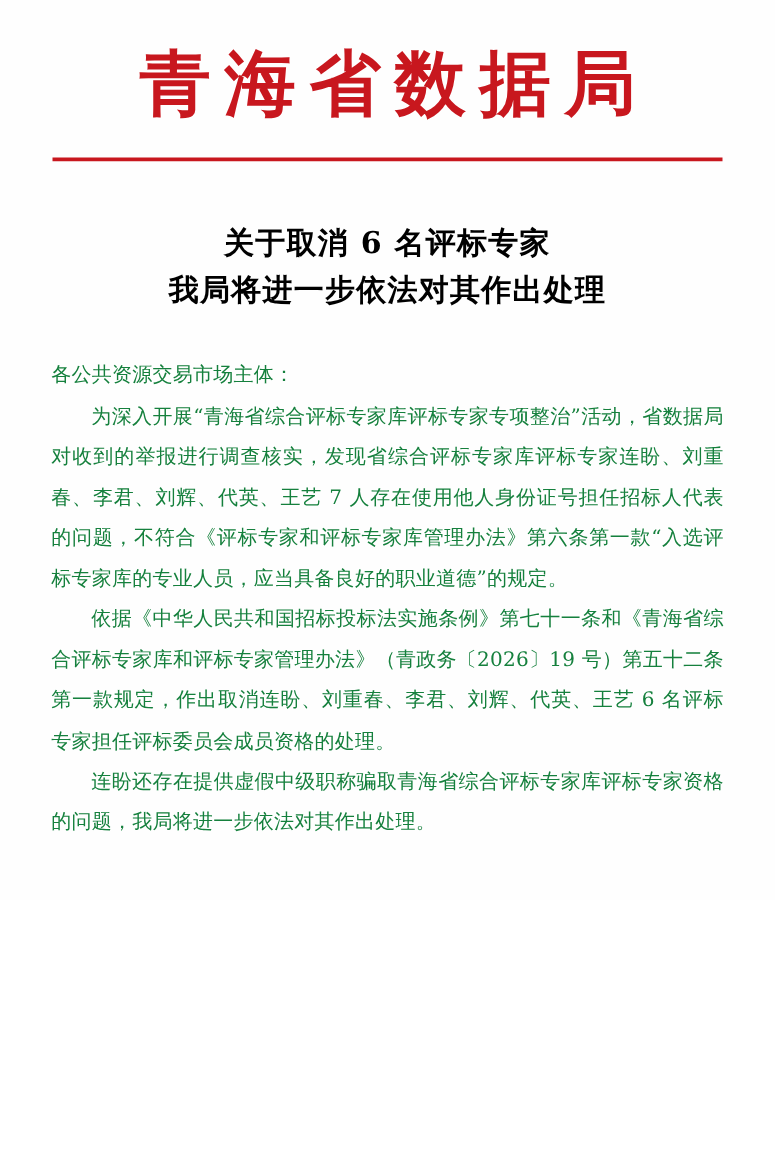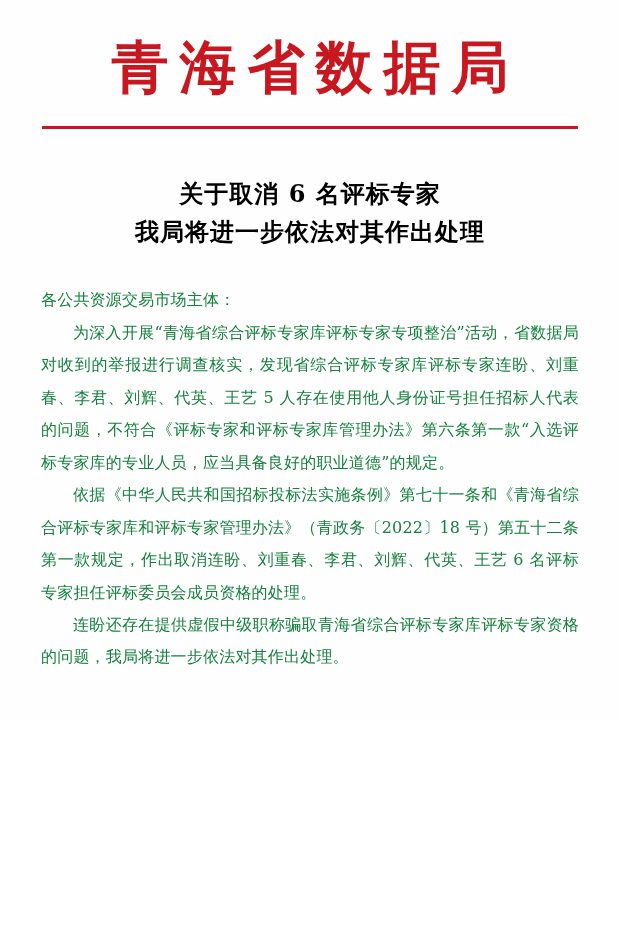--- a/index.html
+++ b/index.html
@@ -86,19 +86,19 @@
     <div class="masthead-rule"></div>
   </div>
 
   <div class="doc-title">
     <span class="line">关于取消 6 名评标专家</span>
     <span class="line">我局将进一步依法对其作出处理</span>
   </div>
 
   <div class="body-area">
     <p class="para salutation">各公共资源交易市场主体：</p>
-    <p class="para indent">为深入开展“青海省综合评标专家库评标专家专项整治”活动，省数据局对收到的举报进行调查核实，发现省综合评标专家库评标专家连盼、刘重春、李君、刘辉、代英、王艺 5 人存在使用他人身份证号担任招标人代表的问题，不符合《评标专家和评标专家库管理办法》第六条第一款“入选评标专家库的专业人员，应当具备良好的职业道德”的规定。</p>
-    <p class="para indent">依据《中华人民共和国招标投标法实施条例》第七十一条和《青海省综合评标专家库和评标专家管理办法》（青政务〔2022〕18 号）第五十二条第一款规定，作出取消连盼、刘重春、李君、刘辉、代英、王艺 6 名评标专家担任评标委员会成员资格的处理。</p>
+    <p class="para indent">为深入开展“青海省综合评标专家库评标专家专项整治”活动，省数据局对收到的举报进行调查核实，发现省综合评标专家库评标专家连盼、刘重春、李君、刘辉、代英、王艺 7 人存在使用他人身份证号担任招标人代表的问题，不符合《评标专家和评标专家库管理办法》第六条第一款“入选评标专家库的专业人员，应当具备良好的职业道德”的规定。</p>
+    <p class="para indent">依据《中华人民共和国招标投标法实施条例》第七十一条和《青海省综合评标专家库和评标专家管理办法》（青政务〔2026〕19 号）第五十二条第一款规定，作出取消连盼、刘重春、李君、刘辉、代英、王艺 6 名评标专家担任评标委员会成员资格的处理。</p>
     <p class="para indent">连盼还存在提供虚假中级职称骗取青海省综合评标专家库评标专家资格的问题，我局将进一步依法对其作出处理。</p>
 
   </div>
 
 </div>
 
 </body></html>

